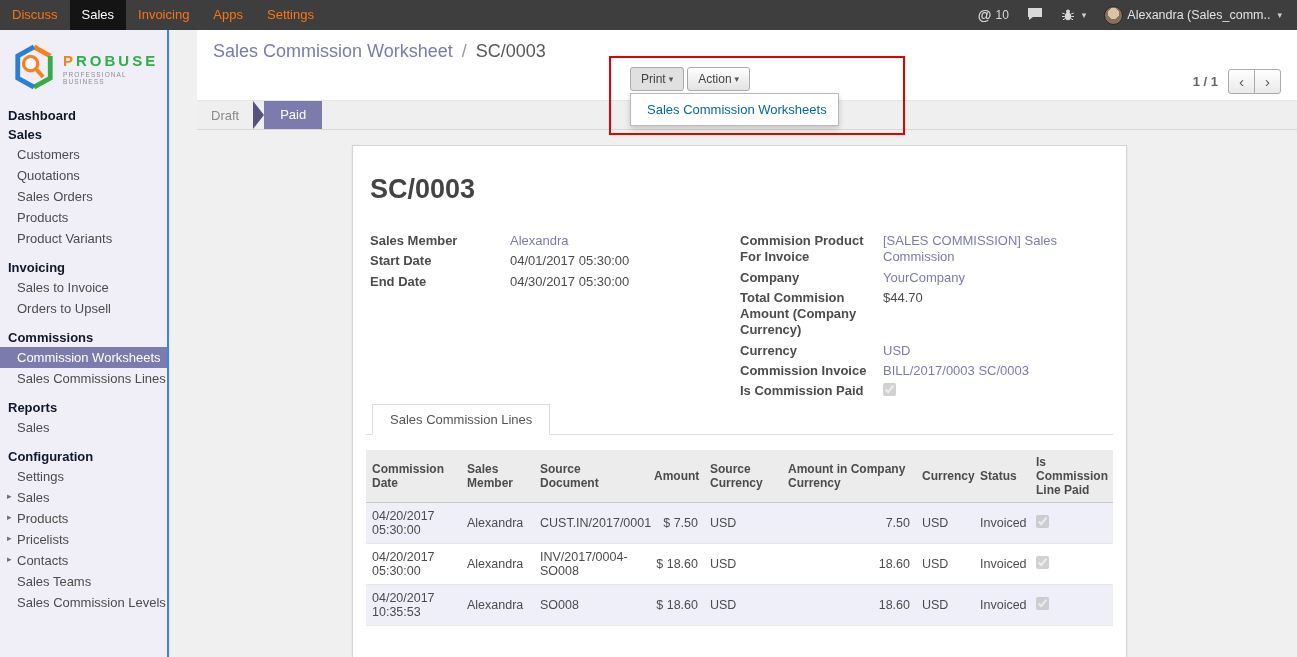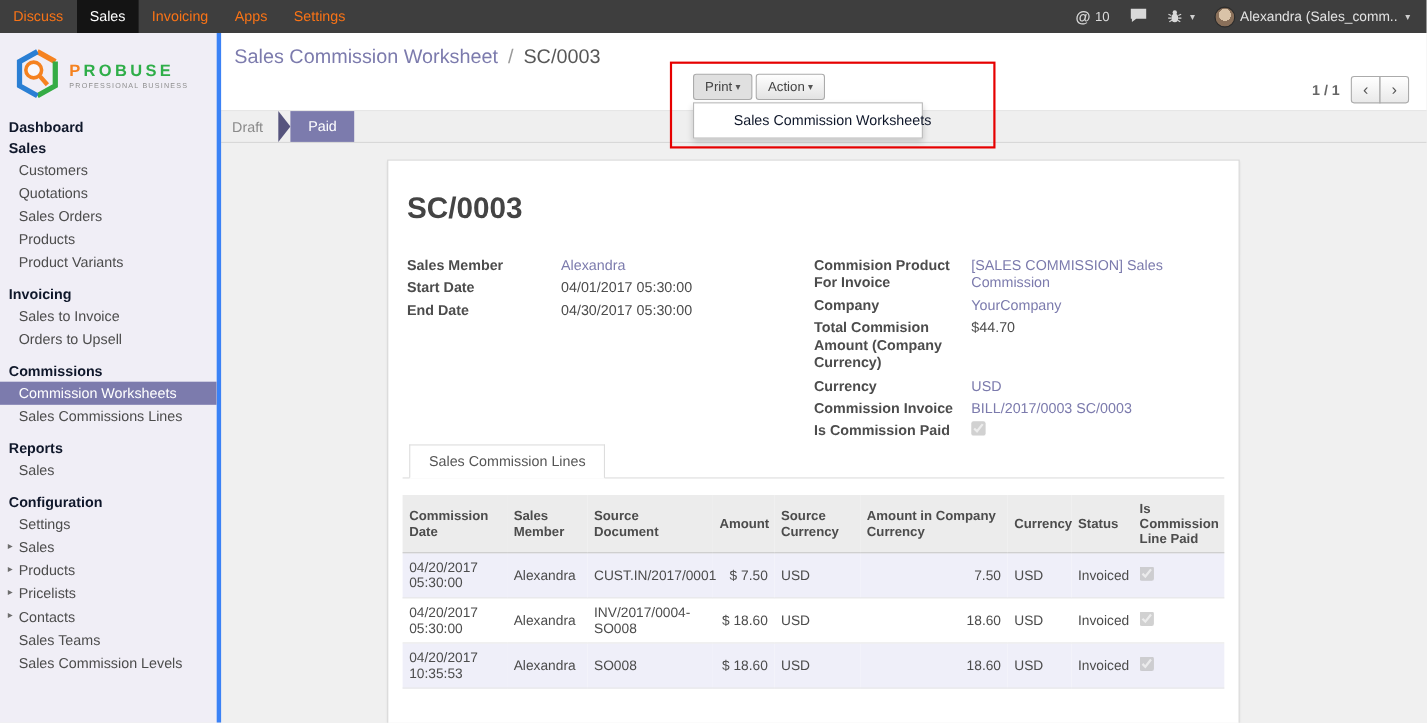--- a/index.html
+++ b/index.html
@@ -12,21 +12,21 @@
   .menu-item.active { background:#141414; color:#fff; }
   .topbar-right { margin-left:auto; display:flex; align-items:center; padding-right:6px; }
   .systray-item { display:flex; align-items:center; gap:4px; padding:0 9px; height:30px; color:#d9d9d9; cursor:pointer; }
   .at-glyph { font-size:14px; font-weight:bold; }
   .mention-count { font-size:12px; }
   .caret { font-size:9px; color:#cfcfcf; margin-left:3px; }
   .avatar { width:19px; height:19px; border-radius:50%; background:radial-gradient(circle at 50% 38%, #d9c3a8 0 40%, #8a705a 41% 100%); border:1px solid #2b2b2b; display:inline-block; }
   .user-name { font-size:12.5px; color:#e2e2e2; white-space:nowrap; }
 
   
-  .sidebar { position:absolute; top:30px; left:0; bottom:0; width:201px; background:#f0eef6; border-right:4px solid #3b82f6; font-size:13px; overflow:hidden; z-index:10; }
+  .sidebar { position:absolute; top:30px; left:0; bottom:0; width:169px; background:#f0eef6; border-right:2px solid #3b82f6; font-size:13px; overflow:hidden; z-index:10; }
   .logo { display:flex; align-items:center; gap:7px; padding:13px 8px 12px 12px; }
   .logo-text { display:flex; flex-direction:column; }
   .logo-title { font-size:15px; font-weight:bold; letter-spacing:3px; color:#2fae49; }
   .logo-title::first-letter { color:#f58220; }
   .logo-subtitle { font-size:6.5px; letter-spacing:1.1px; color:#8f8f8f; margin-top:2px; }
   .side-header { color:#0f172a; font-weight:bold; padding:2px 8px; cursor:pointer; }
   .side-section { margin-top:9px; }
   .side-item { padding:3px 8px 3px 17px; color:#4c4c4c; cursor:pointer; position:relative; white-space:nowrap; }
   .side-item.selected { background:#7c7bad; color:#fff; }
   .side-item .expand { position:absolute; left:7px; top:4px; font-size:9px; color:#6d6d6d; }
@@ -74,21 +74,21 @@
   .tab { display:inline-block; background:#fff; border:1px solid #ddd; border-bottom:1px solid #fff; margin-bottom:-1px; padding:7px 17px; font-size:13px; color:#555; cursor:pointer; }
   table.o-list { width:747px; border-collapse:collapse; table-layout:fixed; margin-top:15px; color:#4c4c4c; }
   .o-list th { background:#ececec; font-weight:bold; font-size:12px; text-align:left; padding:5px 6px; vertical-align:middle; border-bottom:1px solid #c8c8c8; height:52px; color:#4c4c4c; }
   .o-list td { padding:4px 6px; height:41px; vertical-align:middle; border-bottom:1px solid #e7e7e7; font-size:12.5px; background:#fff; }
   .o-list tr.alt td { background:#efeff9; }
   .num { text-align:right; }
   .o-list tbody tr { cursor:pointer; }
 
   
   .dropdown-menu { position:absolute; left:630px; top:93px; width:209px; background:#fff; border:1px solid #b9b9b9; box-shadow:0 3px 6px rgba(0,0,0,.18); z-index:30; padding:3px 0; }
-  .dropdown-item { font-size:13px; color:#0f172a; padding:5px 36px; cursor:pointer; white-space:nowrap; }
+  .dropdown-item { font-size:13px; color:#0369a1; padding:5px 16px; cursor:pointer; white-space:nowrap; }
   .annotation-rect { position:absolute; left:609px; top:56px; width:296px; height:79px; border:2px solid #e60000; z-index:40; pointer-events:none; }
 </style>
 </head>
 <body>
 
 <div class="topbar">
   <div class="menu-item">Discuss</div>
   <div class="menu-item active">Sales</div>
   <div class="menu-item">Invoicing</div>
   <div class="menu-item">Apps</div>

